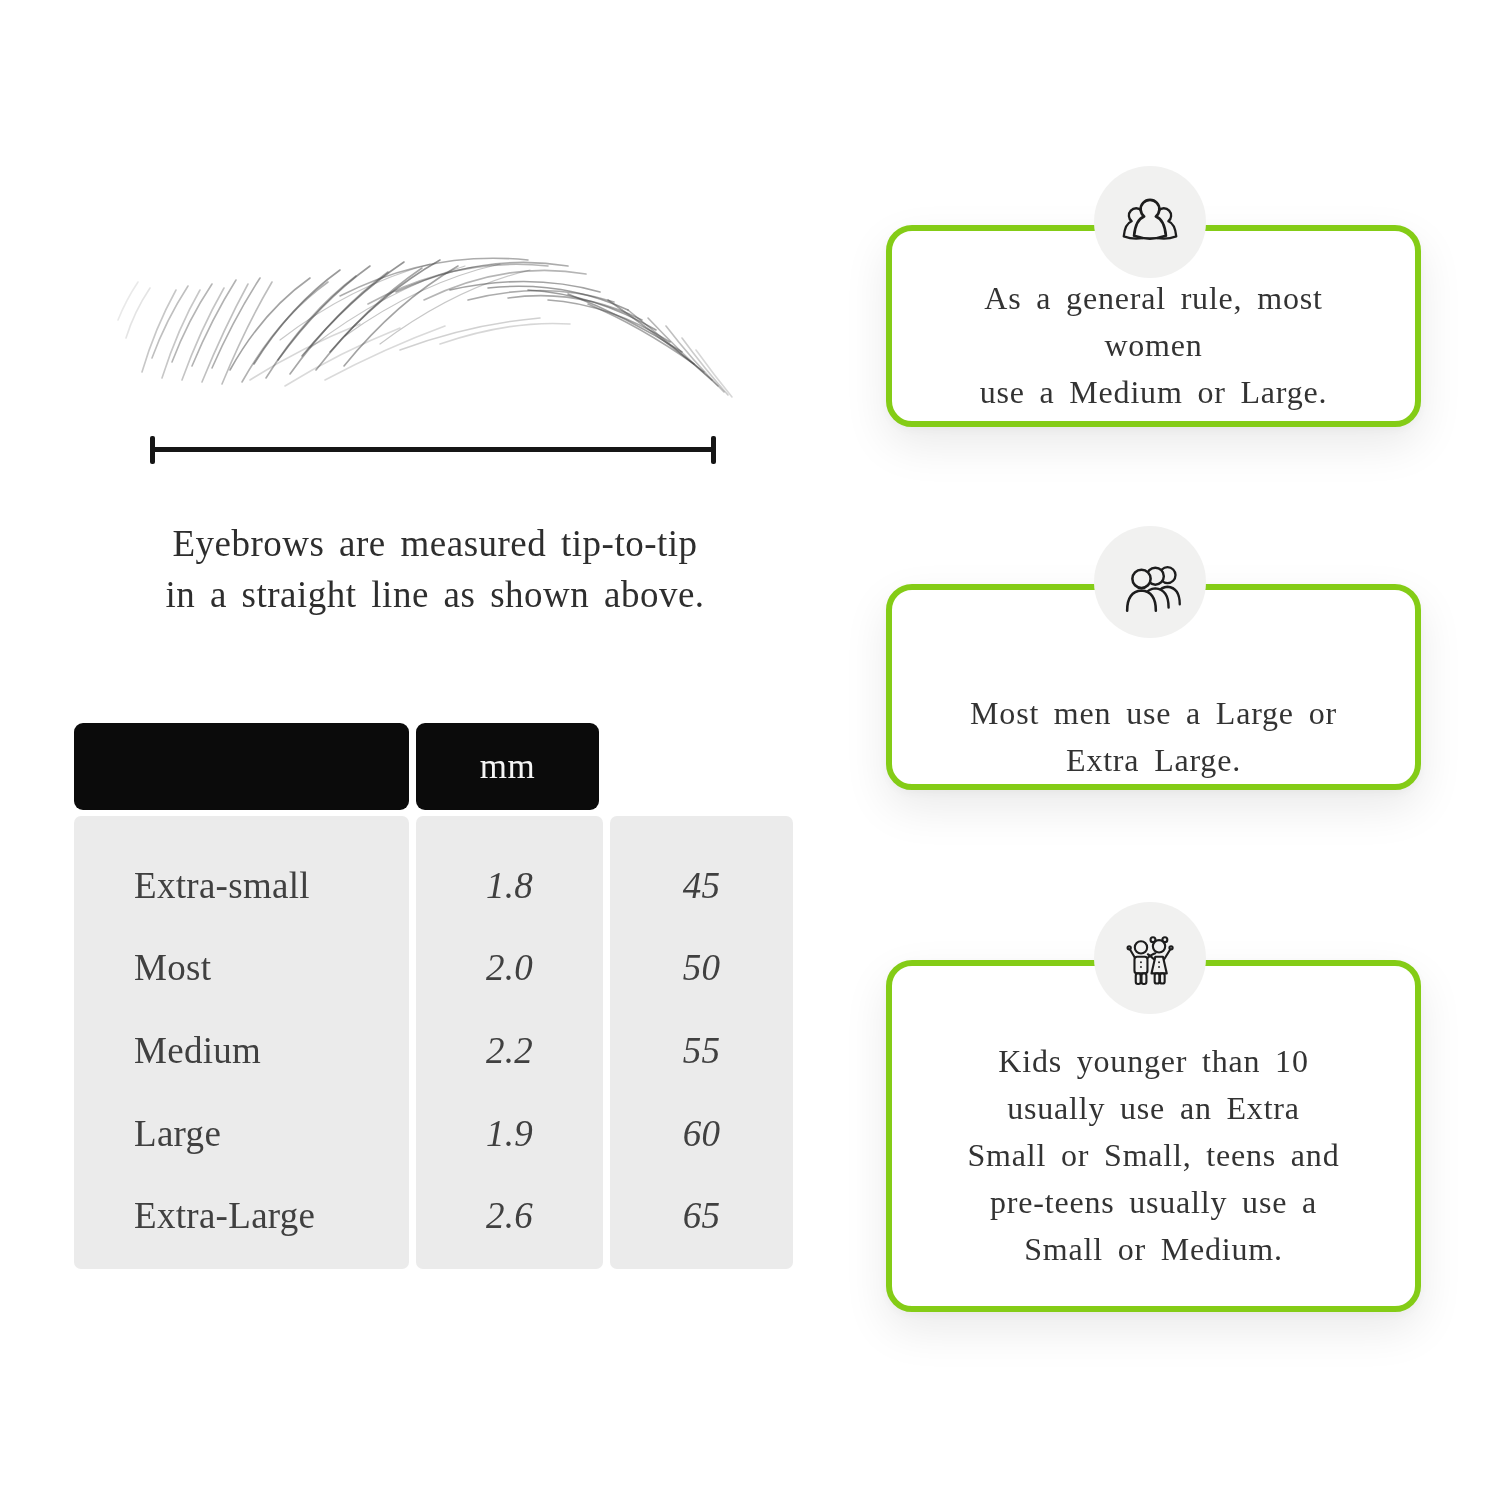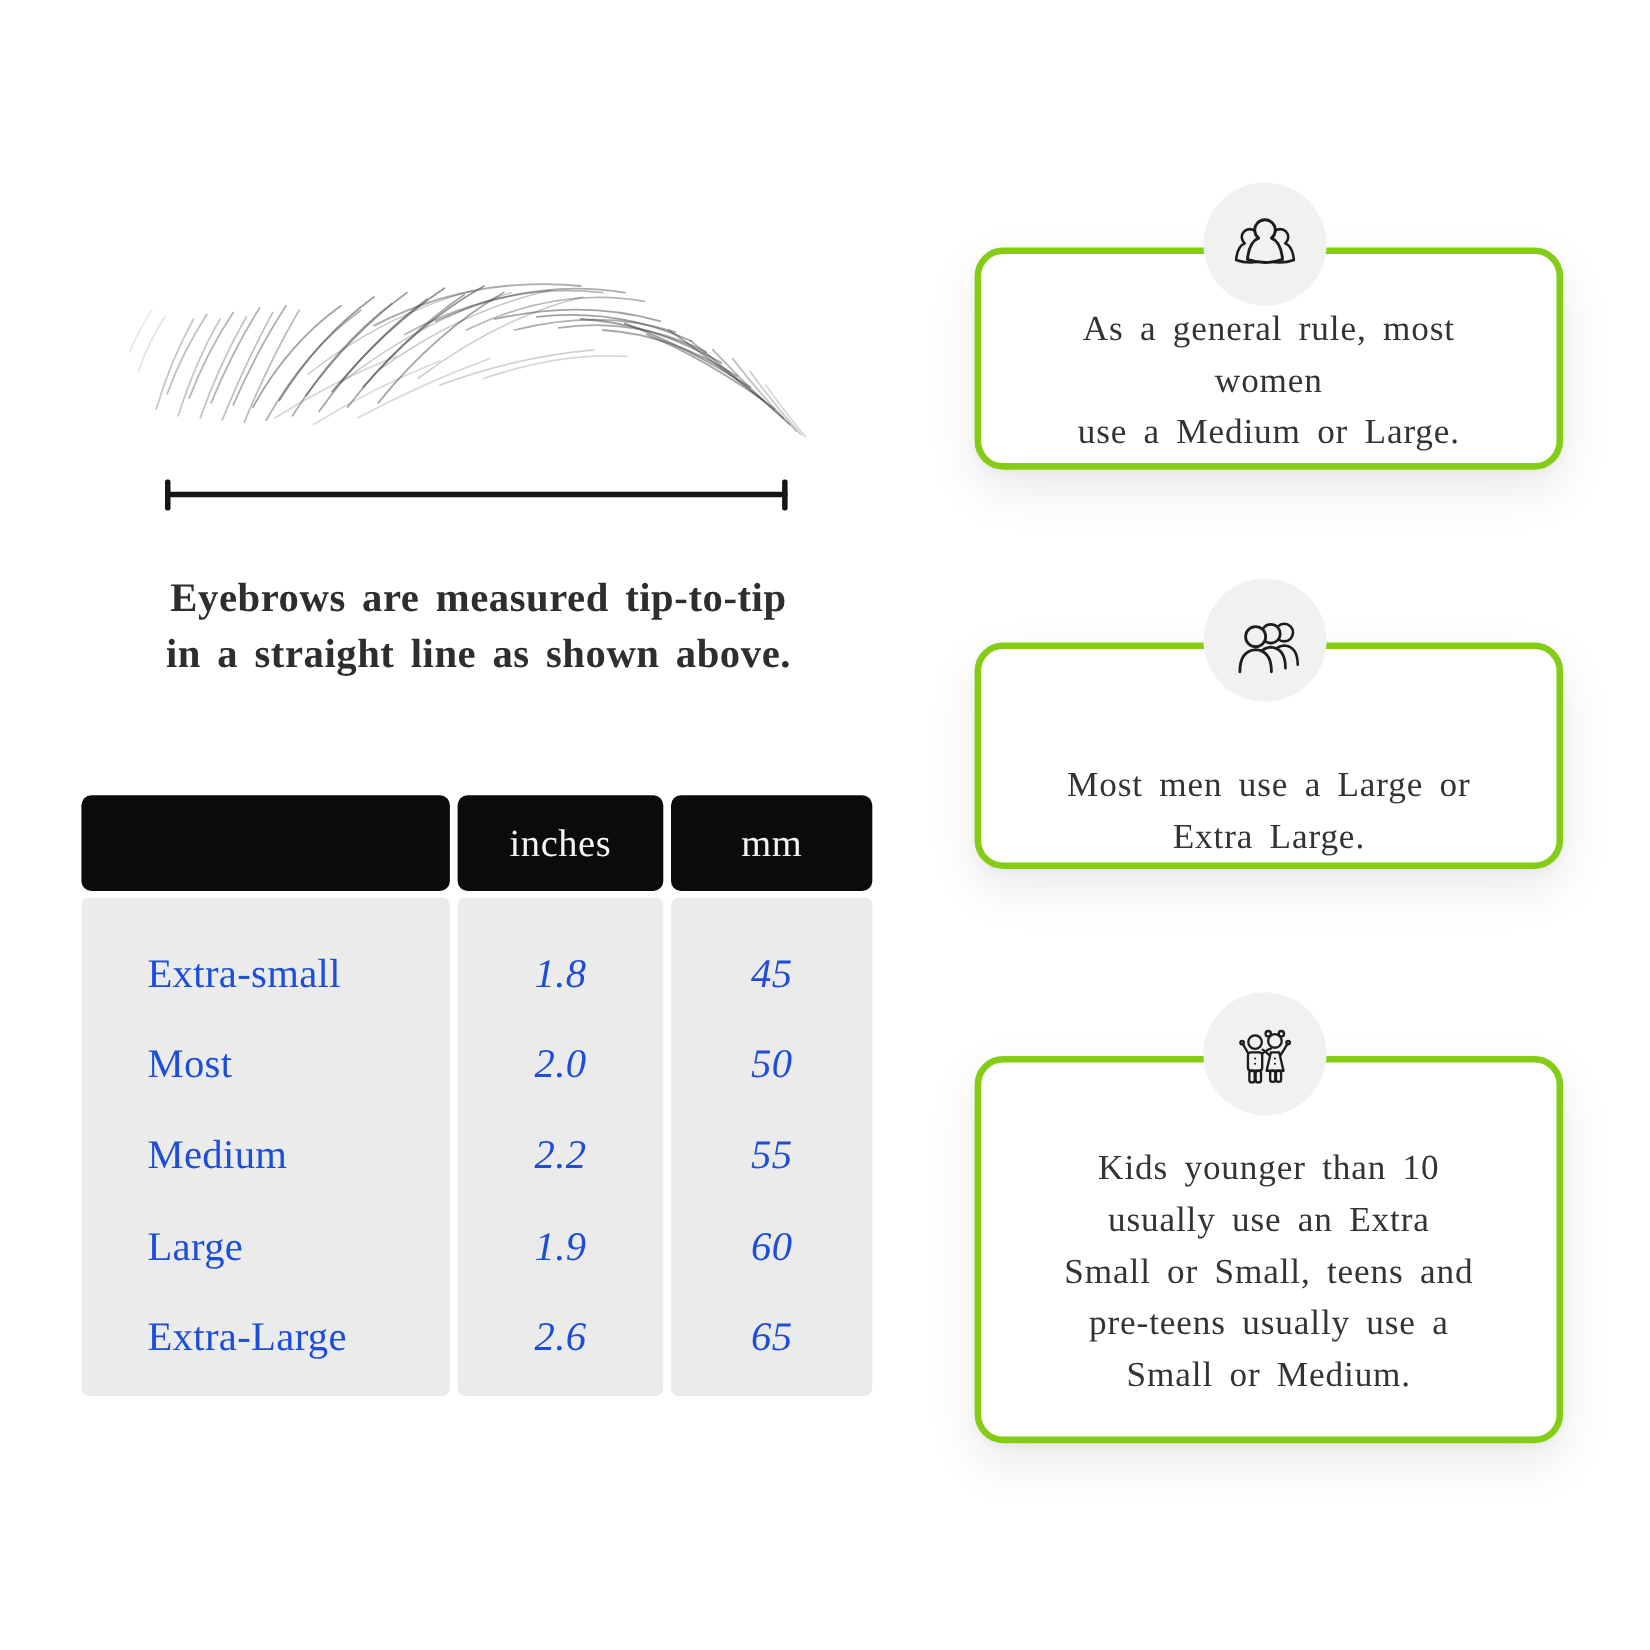--- a/index.html
+++ b/index.html
@@ -9,40 +9,40 @@
   }
   
   .brow-svg{position:absolute;left:100px;top:220px;width:660px;height:230px;}
   .mline{position:absolute;left:150px;top:447px;width:566px;height:5px;background:#161616;border-radius:2px;}
   .mtick{position:absolute;top:436px;width:5px;height:28px;background:#161616;border-radius:2px;}
   .mtick.left{left:150px;}
   .mtick.right{left:711px;}
   .caption{
     position:absolute;left:85px;top:518px;width:700px;margin:0;
     font-size:37px;line-height:51px;text-align:center;white-space:pre-line;
-    color:#2e2e2e;letter-spacing:.5px;word-spacing:5px;font-weight:bold;
+    color:#2e2e2e;letter-spacing:.5px;word-spacing:5px;
   }
   
   .size-table{position:absolute;left:74px;top:723px;width:719px;}
   .thead{display:flex;gap:7px;}
   .th{
     height:87px;background:#0b0b0b;border-radius:9px;color:#f5f5f5;
     display:flex;align-items:center;justify-content:center;
     font-size:35px;letter-spacing:.5px;
   }
   .tbody{display:flex;gap:7px;margin-top:6px;}
   .tcol{
     height:453px;background:#ebebeb;border-radius:7px;
     display:flex;flex-direction:column;justify-content:space-around;
     padding:28px 0 12px 0;box-sizing:border-box;
   }
   .c1{width:335px;}
   .c2{width:187px;}
   .c3{width:183px;}
-  .tcell{font-size:37px;color:#1d4ed8;letter-spacing:.3px;}
+  .tcell{font-size:37px;color:#404040;letter-spacing:.3px;}
   .tcol.c1 .tcell{padding-left:60px;}
   .tcol.c2 .tcell,.tcol.c3 .tcell{text-align:center;font-style:italic;}
   
   .card{
     position:absolute;left:886px;width:535px;background:#ffffff;border-radius:26px;
     border:6px solid #84cc16;
     box-shadow:0 18px 45px rgba(0,0,0,.085),0 3px 8px rgba(0,0,0,.03);
     display:flex;align-items:center;justify-content:center;
     box-sizing:border-box;padding:38px 36px 0 36px;
   }
@@ -123,21 +123,20 @@
   <div class="mline"></div>
   <div class="mtick left"></div>
   <div class="mtick right"></div>
 
   <p class="caption">Eyebrows are measured tip-to-tip
 in a straight line as shown above.</p>
 
   <div class="size-table">
     <div class="thead">
       <div class="th c1"></div>
-      <div class="th c2">inches</div>
       <div class="th c3">mm</div>
     </div>
     <div class="tbody">
       <div class="tcol c1">
         <div class="tcell">Extra-small</div>
         <div class="tcell">Most</div>
         <div class="tcell">Medium</div>
         <div class="tcell">Large</div>
         <div class="tcell">Extra-Large</div>
       </div>

